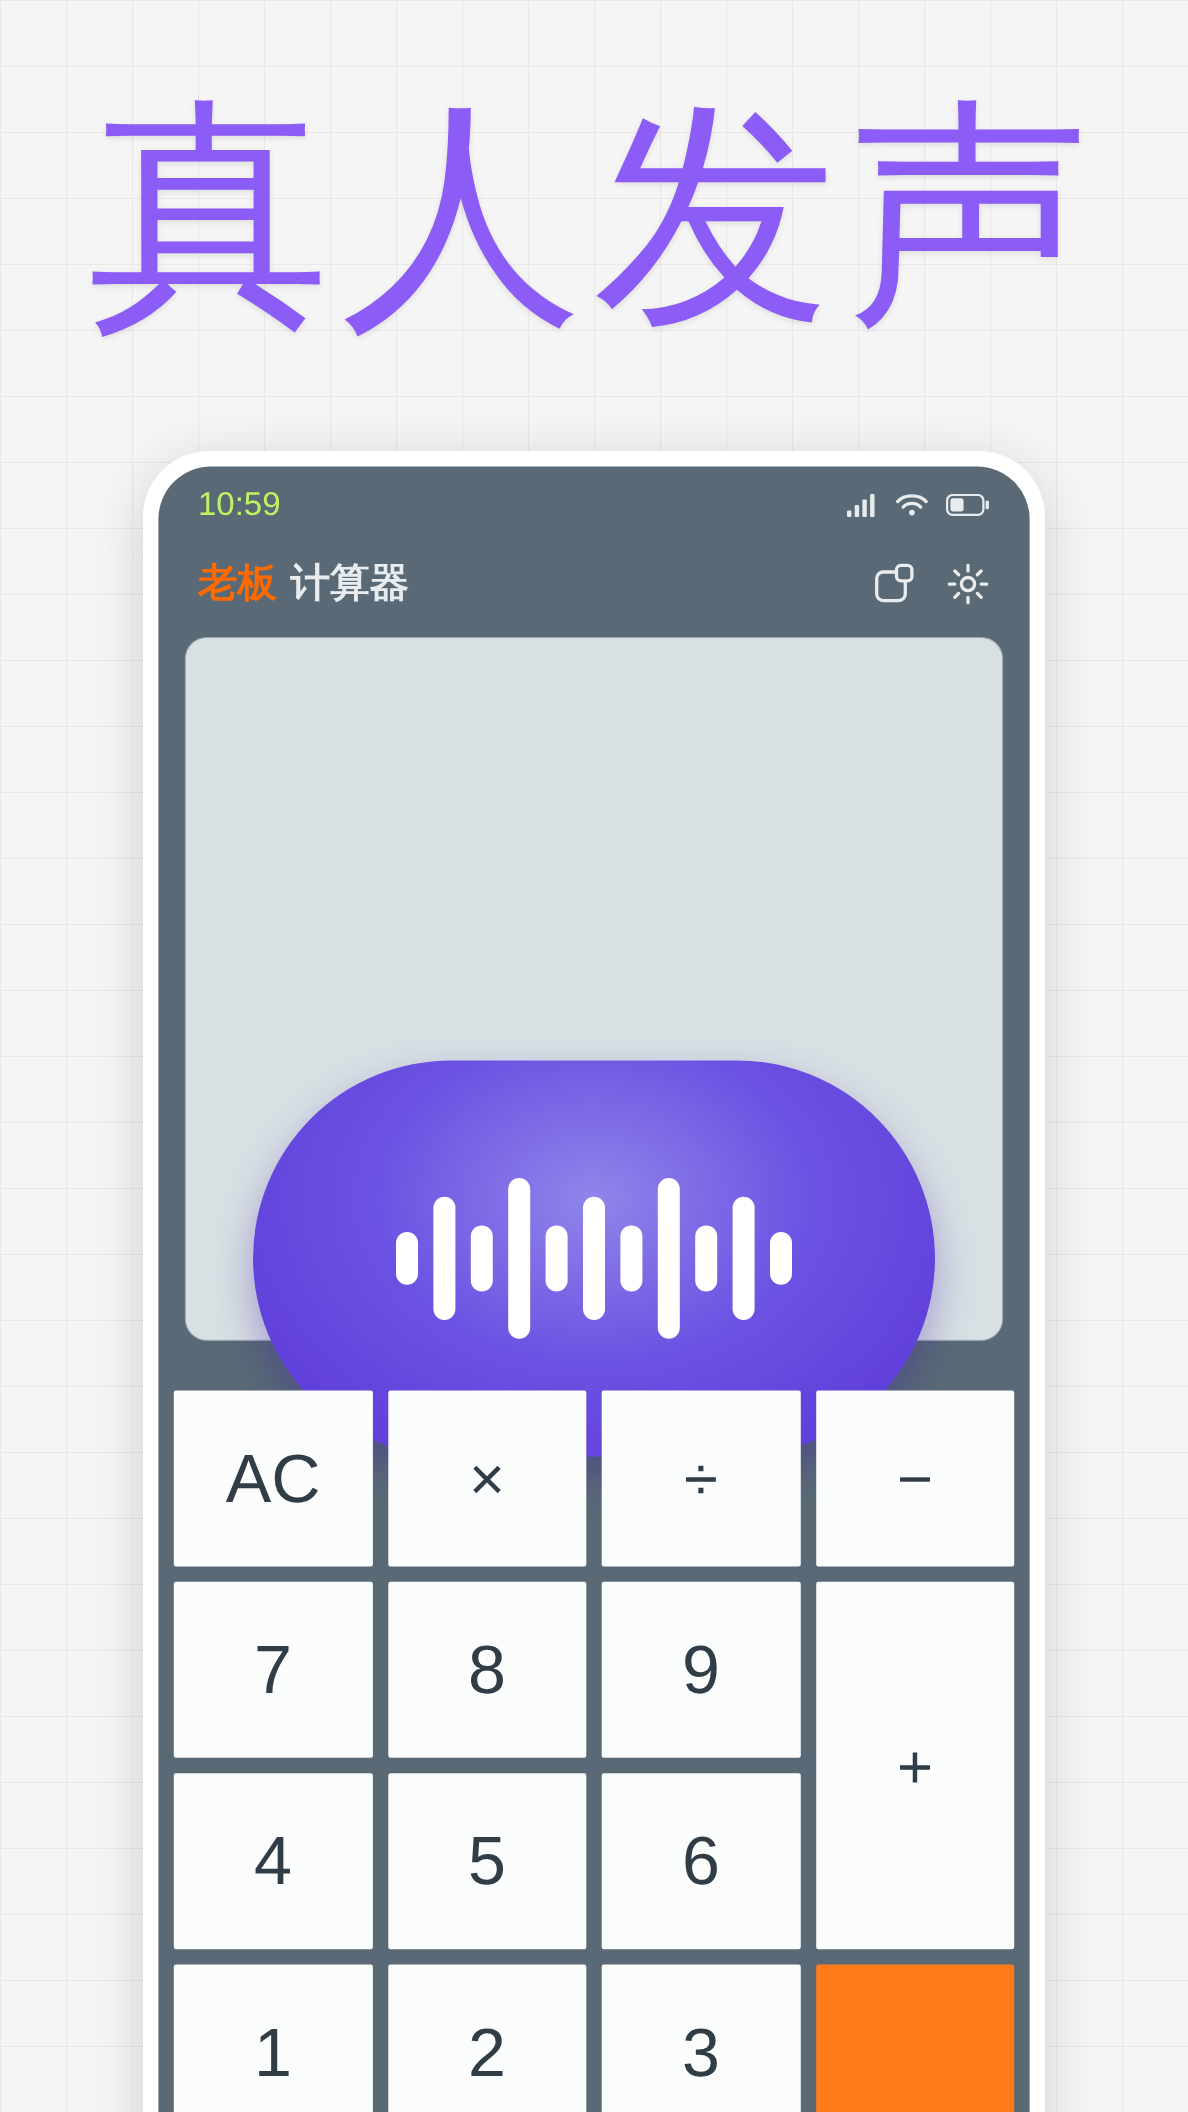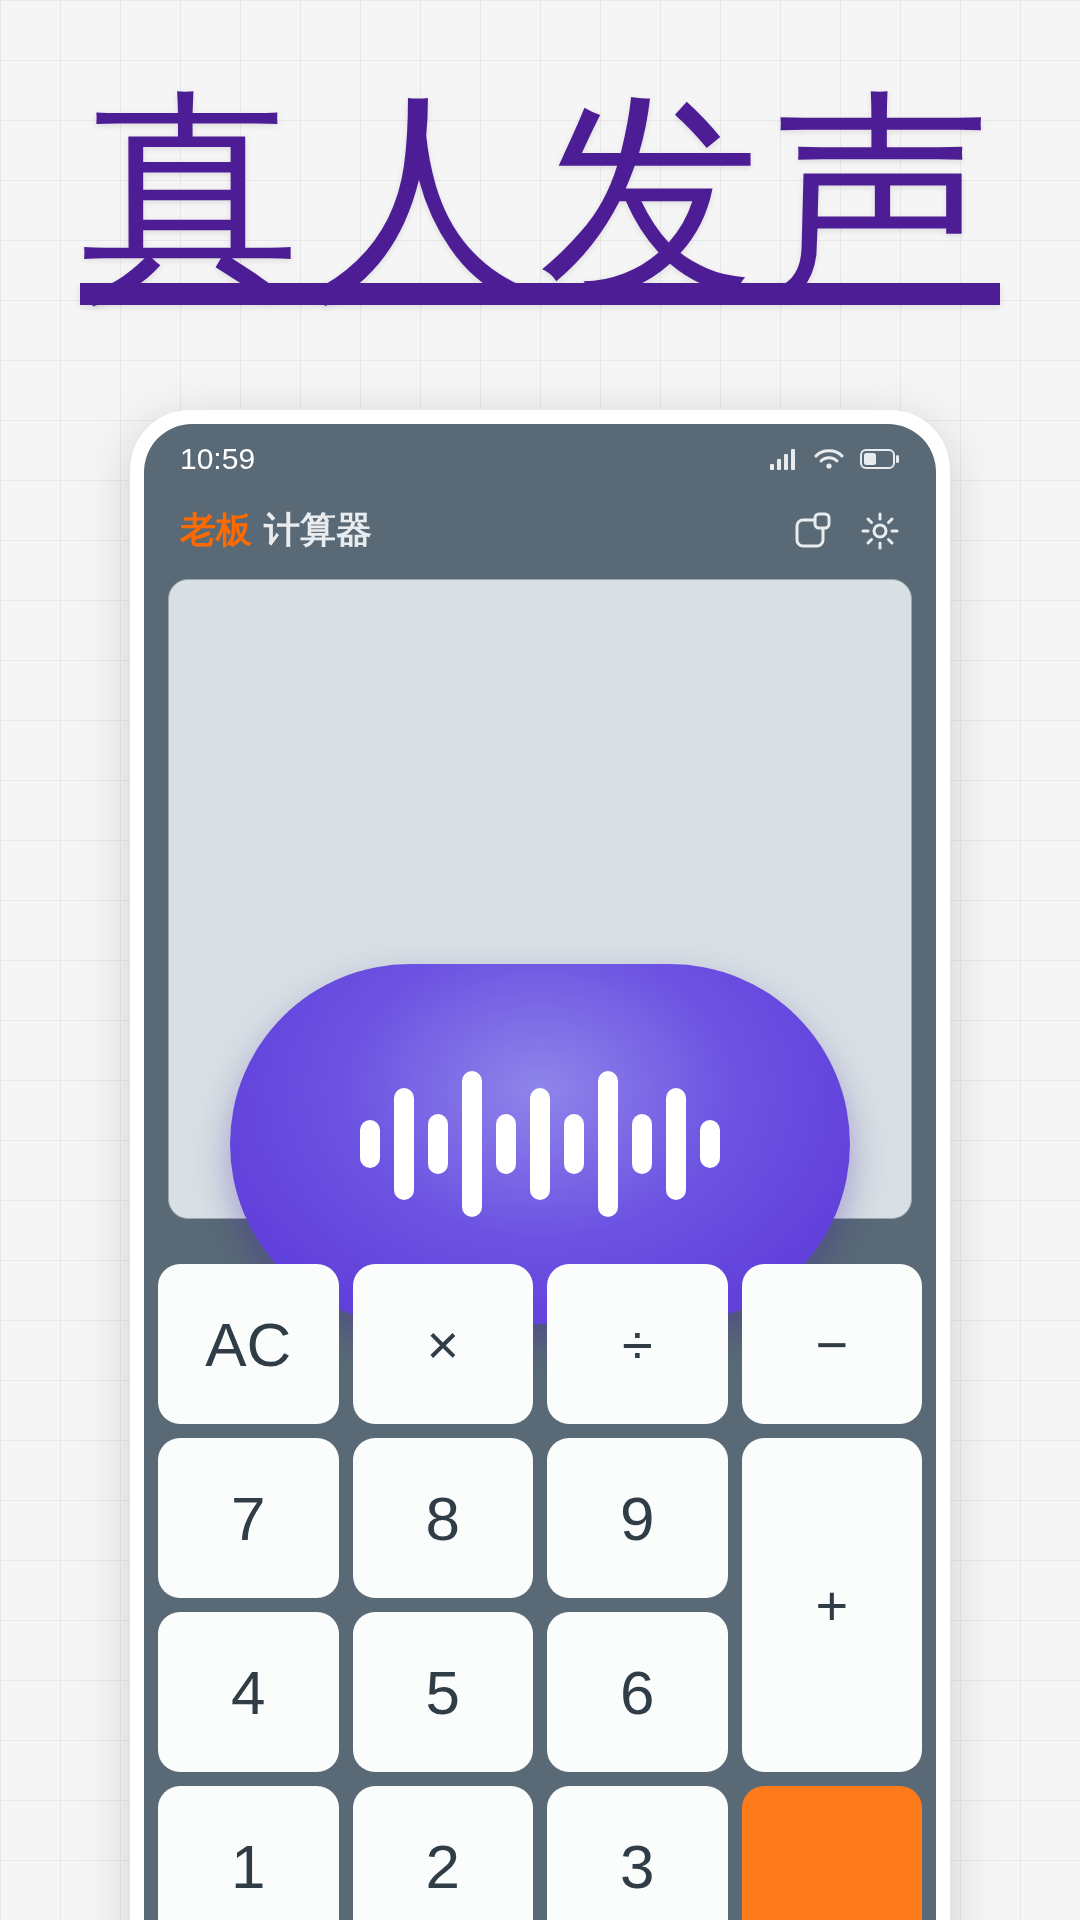--- a/index.html
+++ b/index.html
@@ -12,26 +12,25 @@
       linear-gradient(90deg, #e8e8e8 1px, transparent 1px);
     background-size: 60px 60px;
     font-family: -apple-system, "Helvetica Neue", Arial, sans-serif;
     overflow: hidden;
     position: relative;
   }
   .headline {
     text-align: center;
     font-size: 220px;
     font-weight: 500;
-    color: #4c1d95;
+    color: #8b5cf6;
     letter-spacing: 10px;
     margin-top: 50px;
     font-family: "Songti SC", "SimSun", serif;
     text-shadow: 0 2px 6px rgba(0,0,0,0.1);
-    text-decoration: underline;
   }
   .phone {
     position: absolute;
     left: 50%;
     transform: translateX(-50%);
     top: 410px;
     width: 820px;
     height: 1700px;
     background: #fff;
     border-radius: 60px;
@@ -44,21 +43,21 @@
     background: #596a76;
     border-radius: 48px;
     position: relative;
     overflow: hidden;
   }
   .status-bar {
     display: flex;
     justify-content: space-between;
     align-items: center;
     padding: 18px 36px 10px;
-    color: #ffffff;
+    color: #bef264;
     font-size: 30px;
   }
   .status-icons { display: flex; gap: 16px; align-items: center; }
   .app-header {
     display: flex;
     align-items: center;
     justify-content: space-between;
     padding: 20px 36px 24px;
   }
   .app-title { display: flex; align-items: baseline; gap: 12px; }
@@ -98,21 +97,21 @@
     position: absolute;
     left: 14px; right: 14px;
     top: 840px;
     display: grid;
     grid-template-columns: repeat(4, 1fr);
     grid-auto-rows: 160px;
     gap: 14px;
   }
   .key {
     background: #fbfcfc;
-    border-radius: 22px;
+    border-radius: 2px;
     display: flex;
     align-items: center;
     justify-content: center;
     font-size: 62px;
     color: #303d47;
     font-weight: 500;
     user-select: none;
   }
   .key.op { font-size: 56px; }
   .key.tall { grid-row: span 2; }

